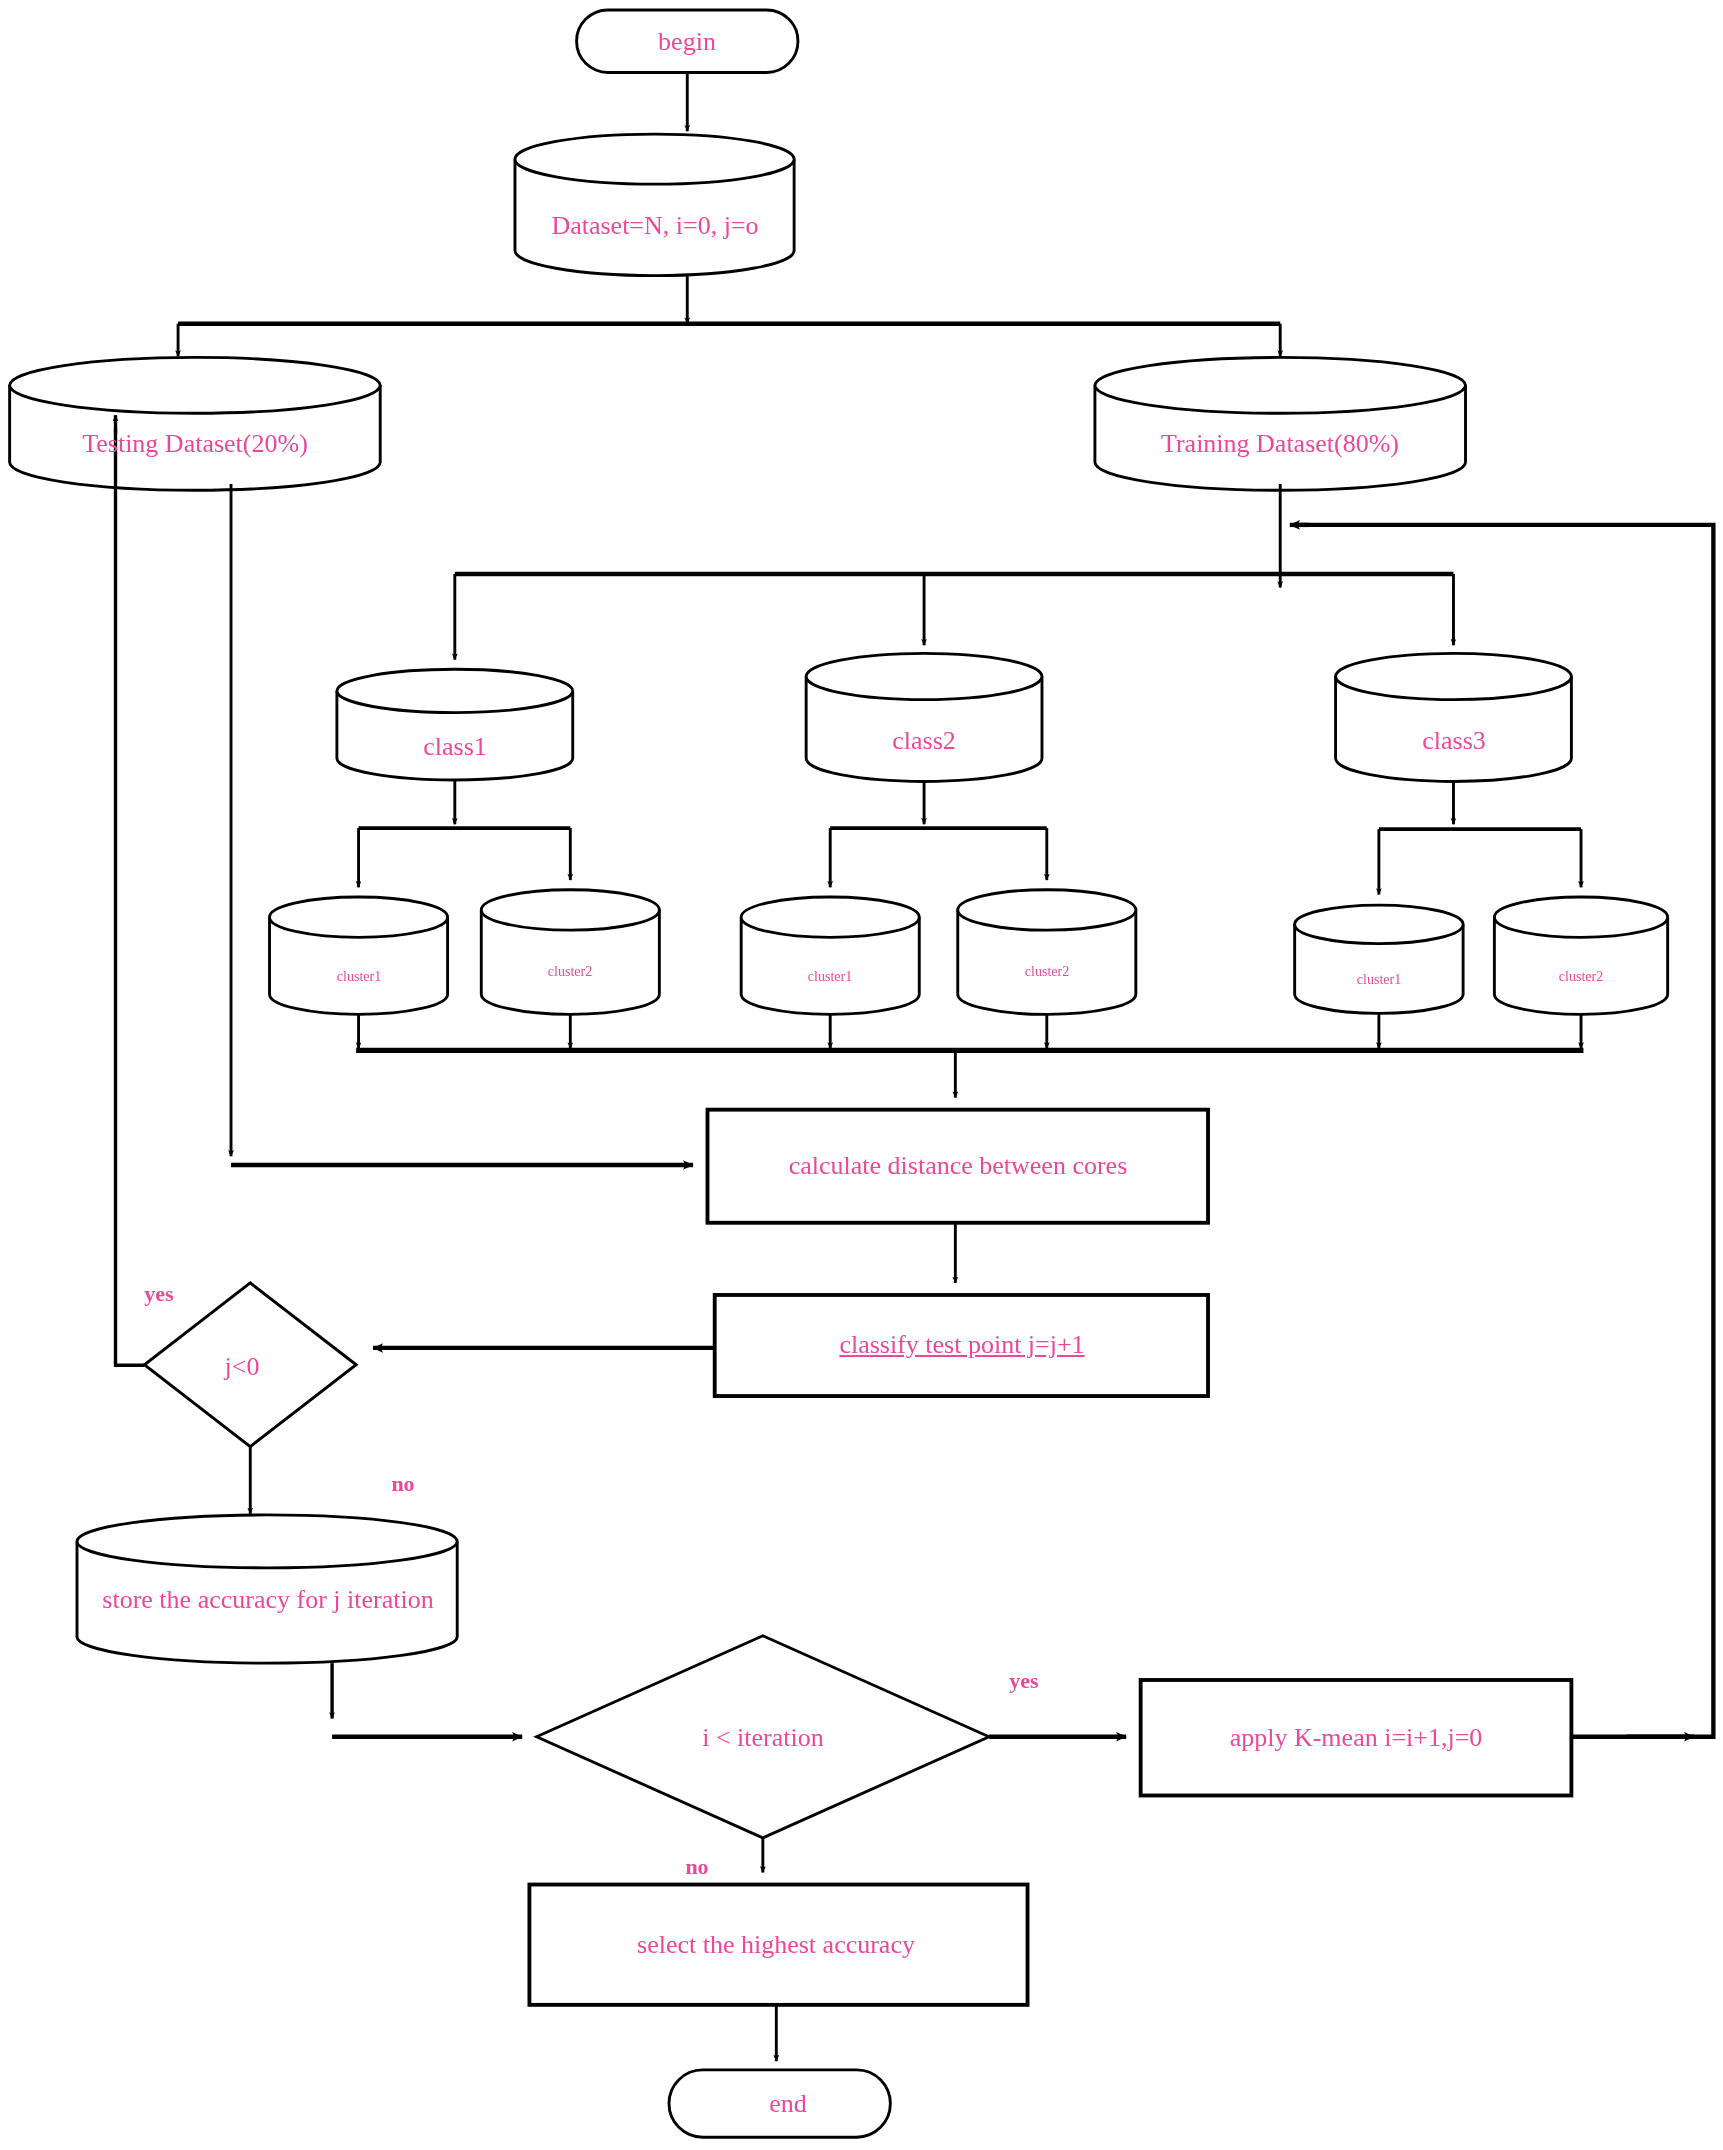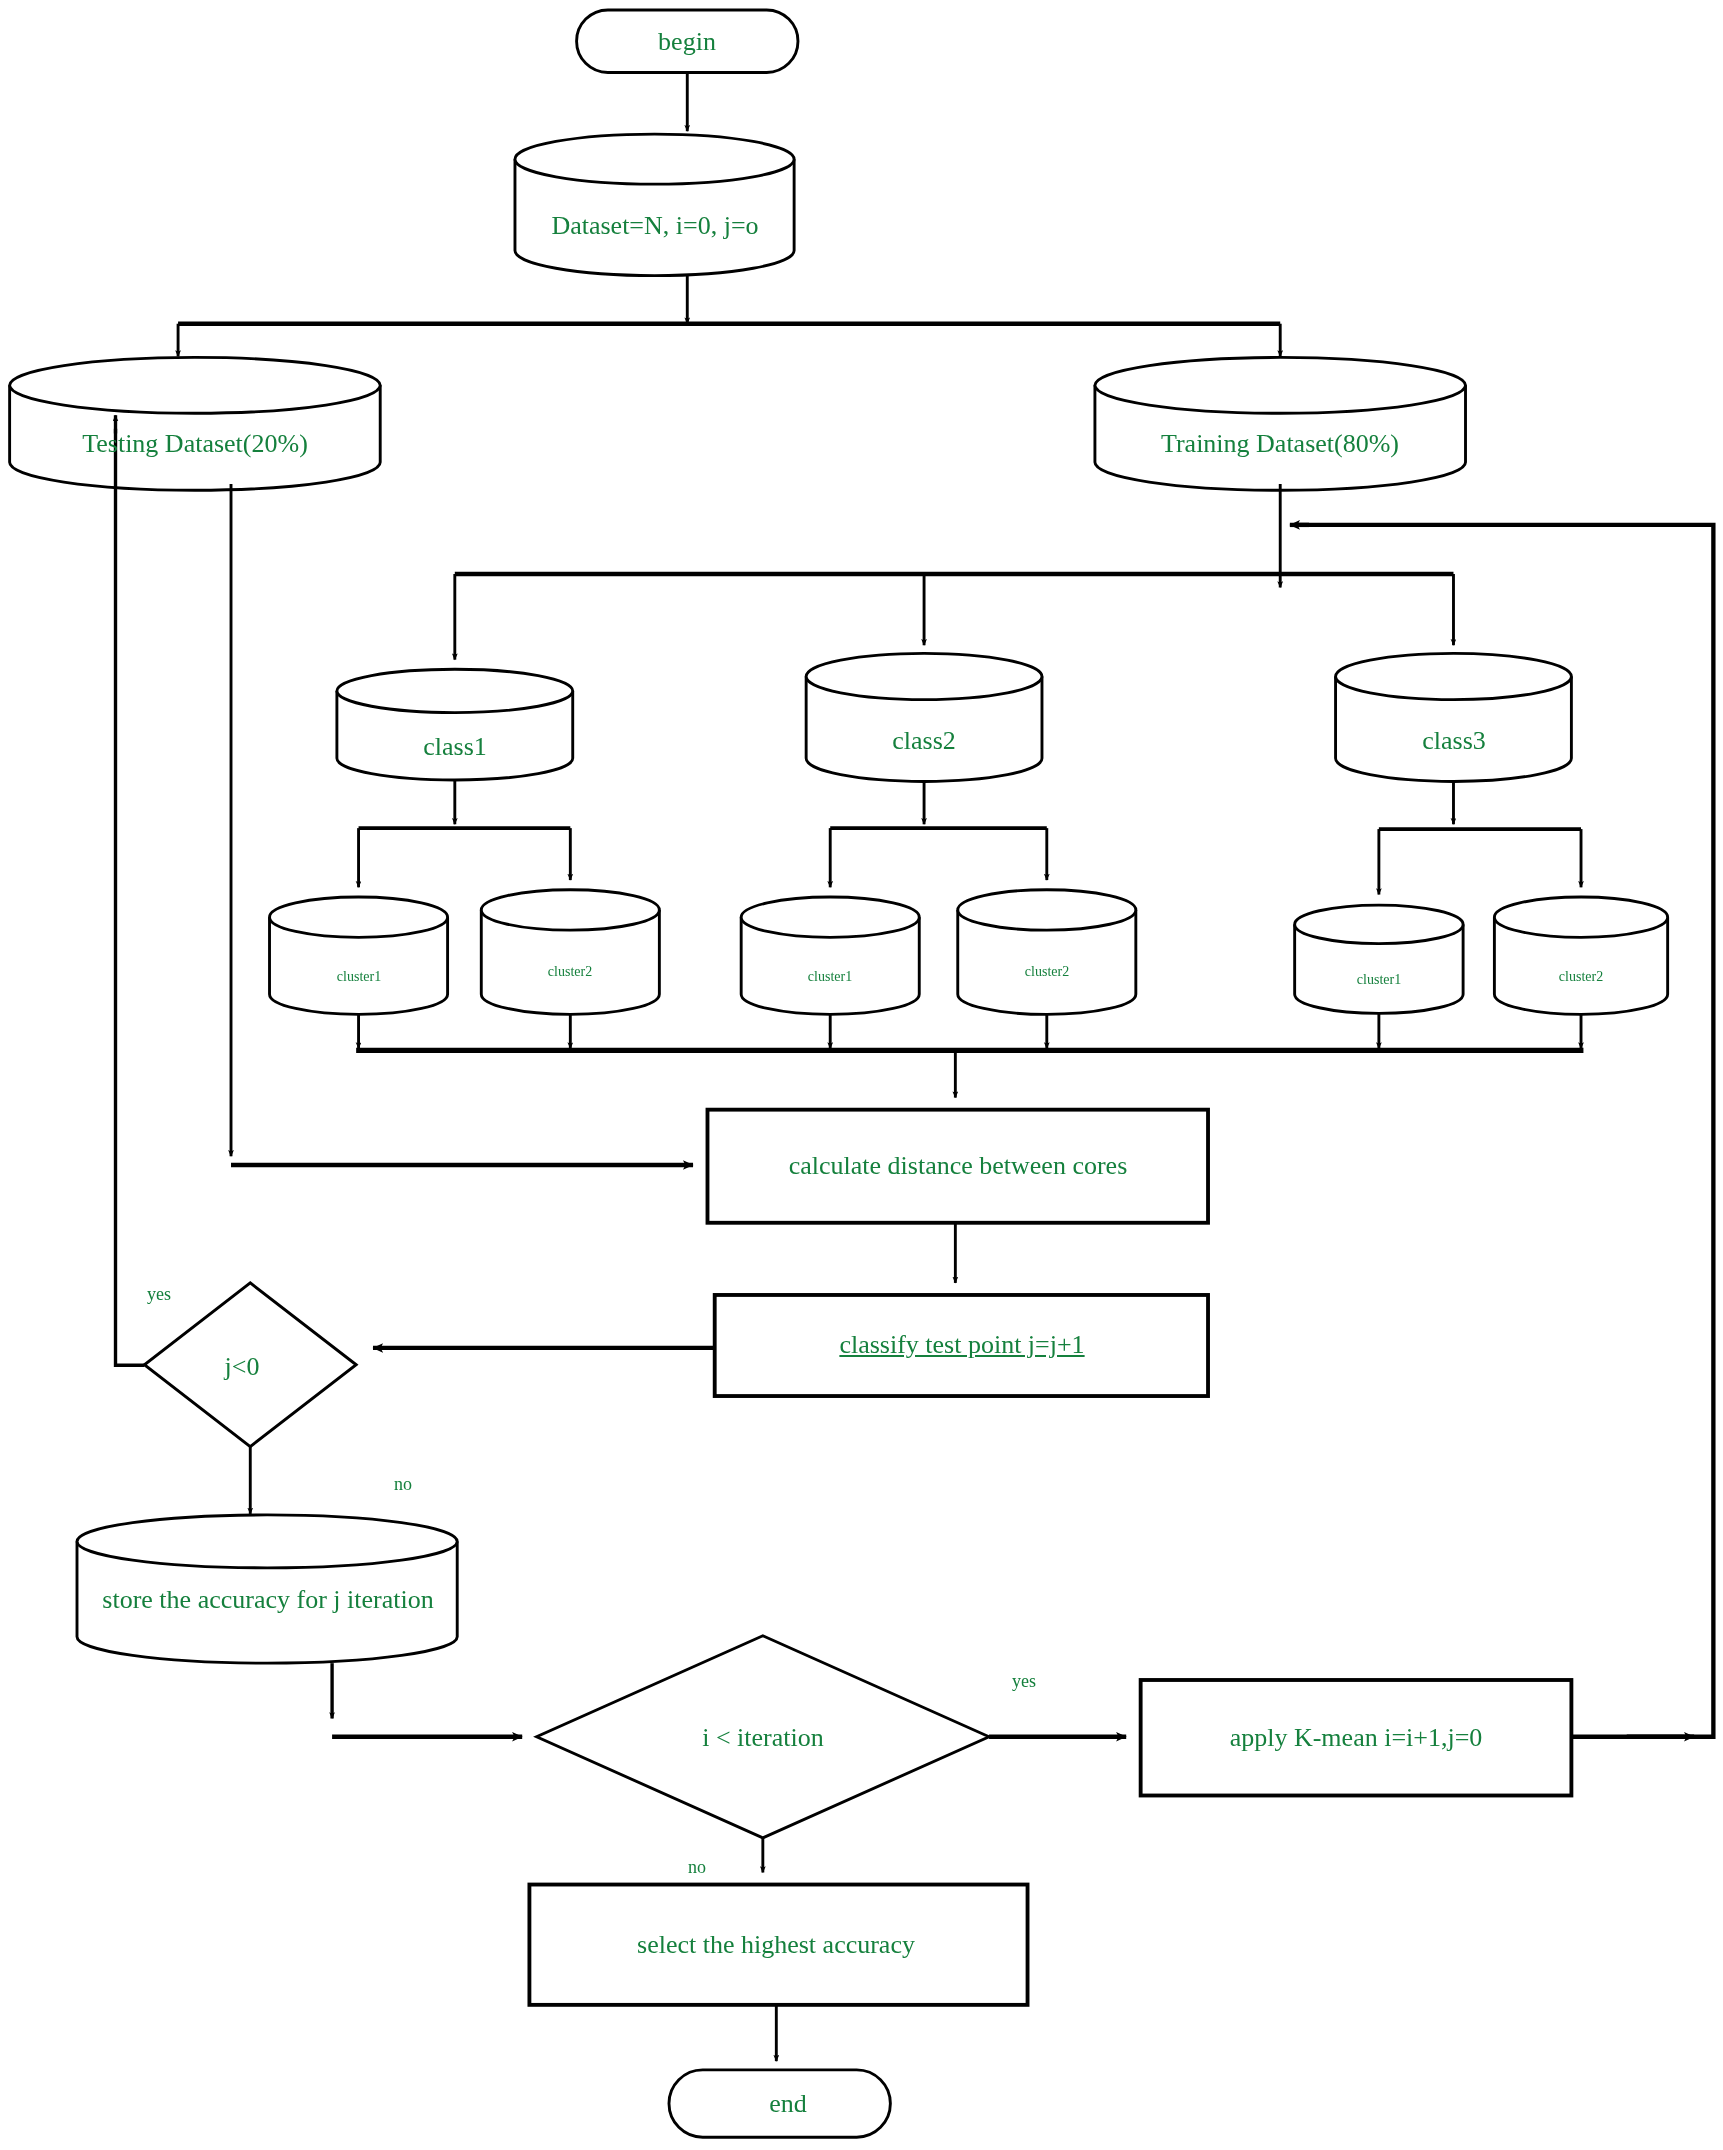--- a/index.html
+++ b/index.html
@@ -2,29 +2,29 @@
 <html style="font-size:7.7px"><head>
 <meta charset="utf-8">
 <style>
   html,body{margin:0;padding:0;background:#ffffff;}
   body{font-family:"Liberation Serif",serif;}
   #stage{position:relative;width:1723px;height:2151px;background:#fff;overflow:hidden;}
   #stage svg{position:absolute;left:0;top:0;width:1723px;height:2151px;}
   .lbl{
     position:absolute;
     font-family:"Liberation Serif",serif;
-    color:#15803d;
+    color:#ec4899;
     white-space:nowrap;
     text-align:center;
     line-height:1;
     pointer-events:none;
   }
   .node-text{font-size:26px;}
   .small-text{font-size:14px;}
-  .edge-text{font-size:18px;}
+  .edge-text{font-size:22px;font-weight:bold;}
   .ctr{transform:translate(-50%,-50%);}
 </style>
 </head>
 <body>
 
 <div id="stage">
 
   <svg viewBox="0 0 3580 4468" xmlns="http://www.w3.org/2000/svg">
     <defs>
       <marker id="ah" markerWidth="16" markerHeight="16" refX="13" refY="6" orient="auto" markerUnits="userSpaceOnUse">

